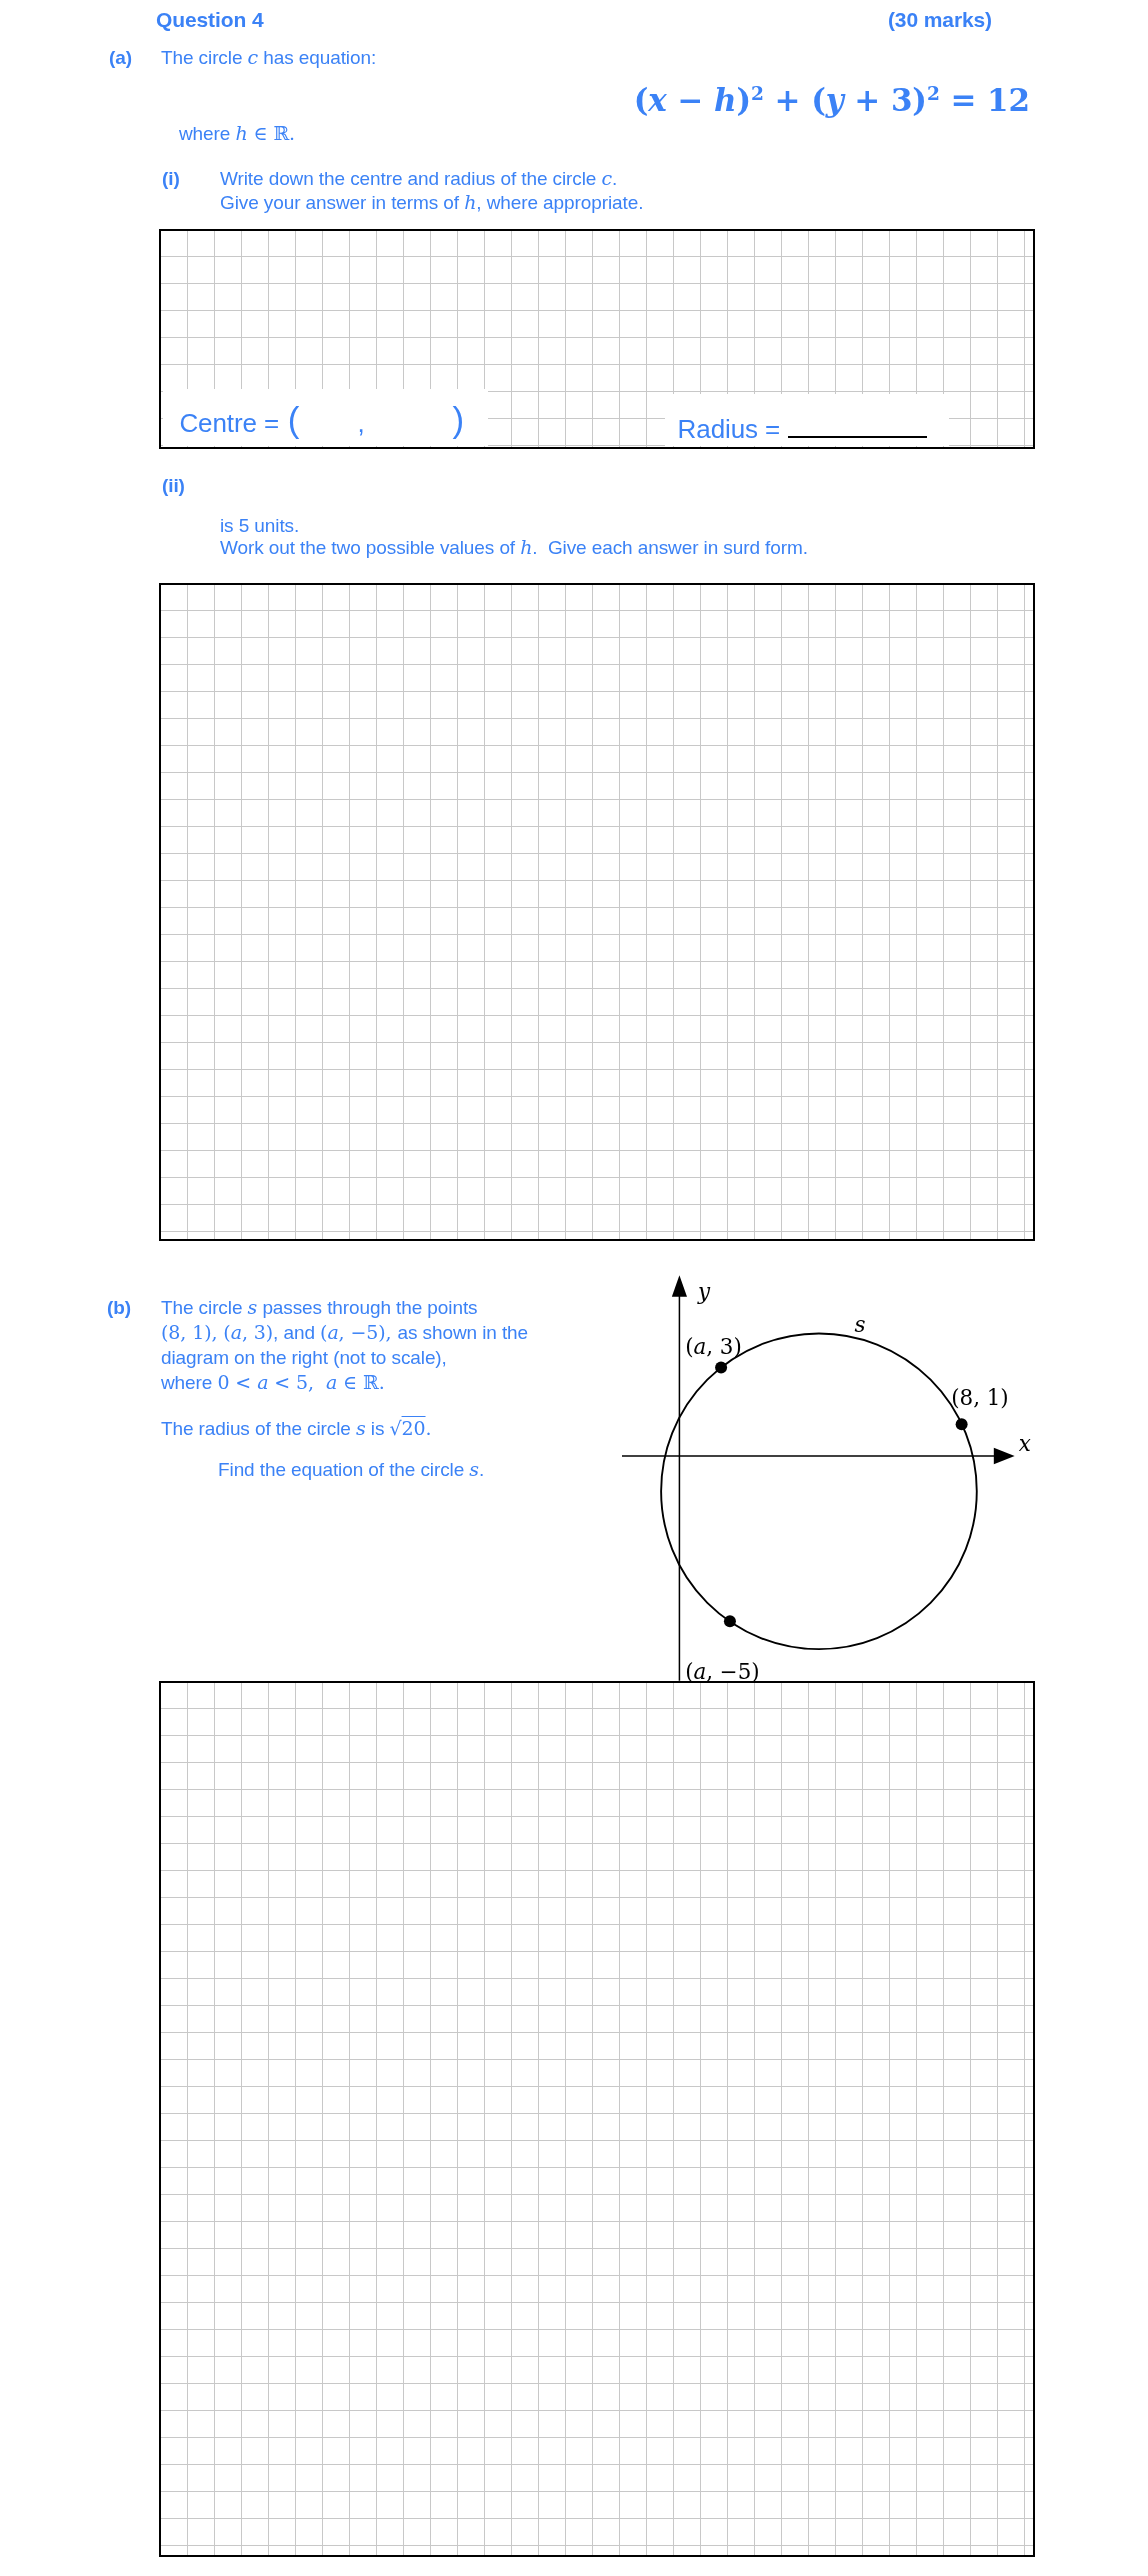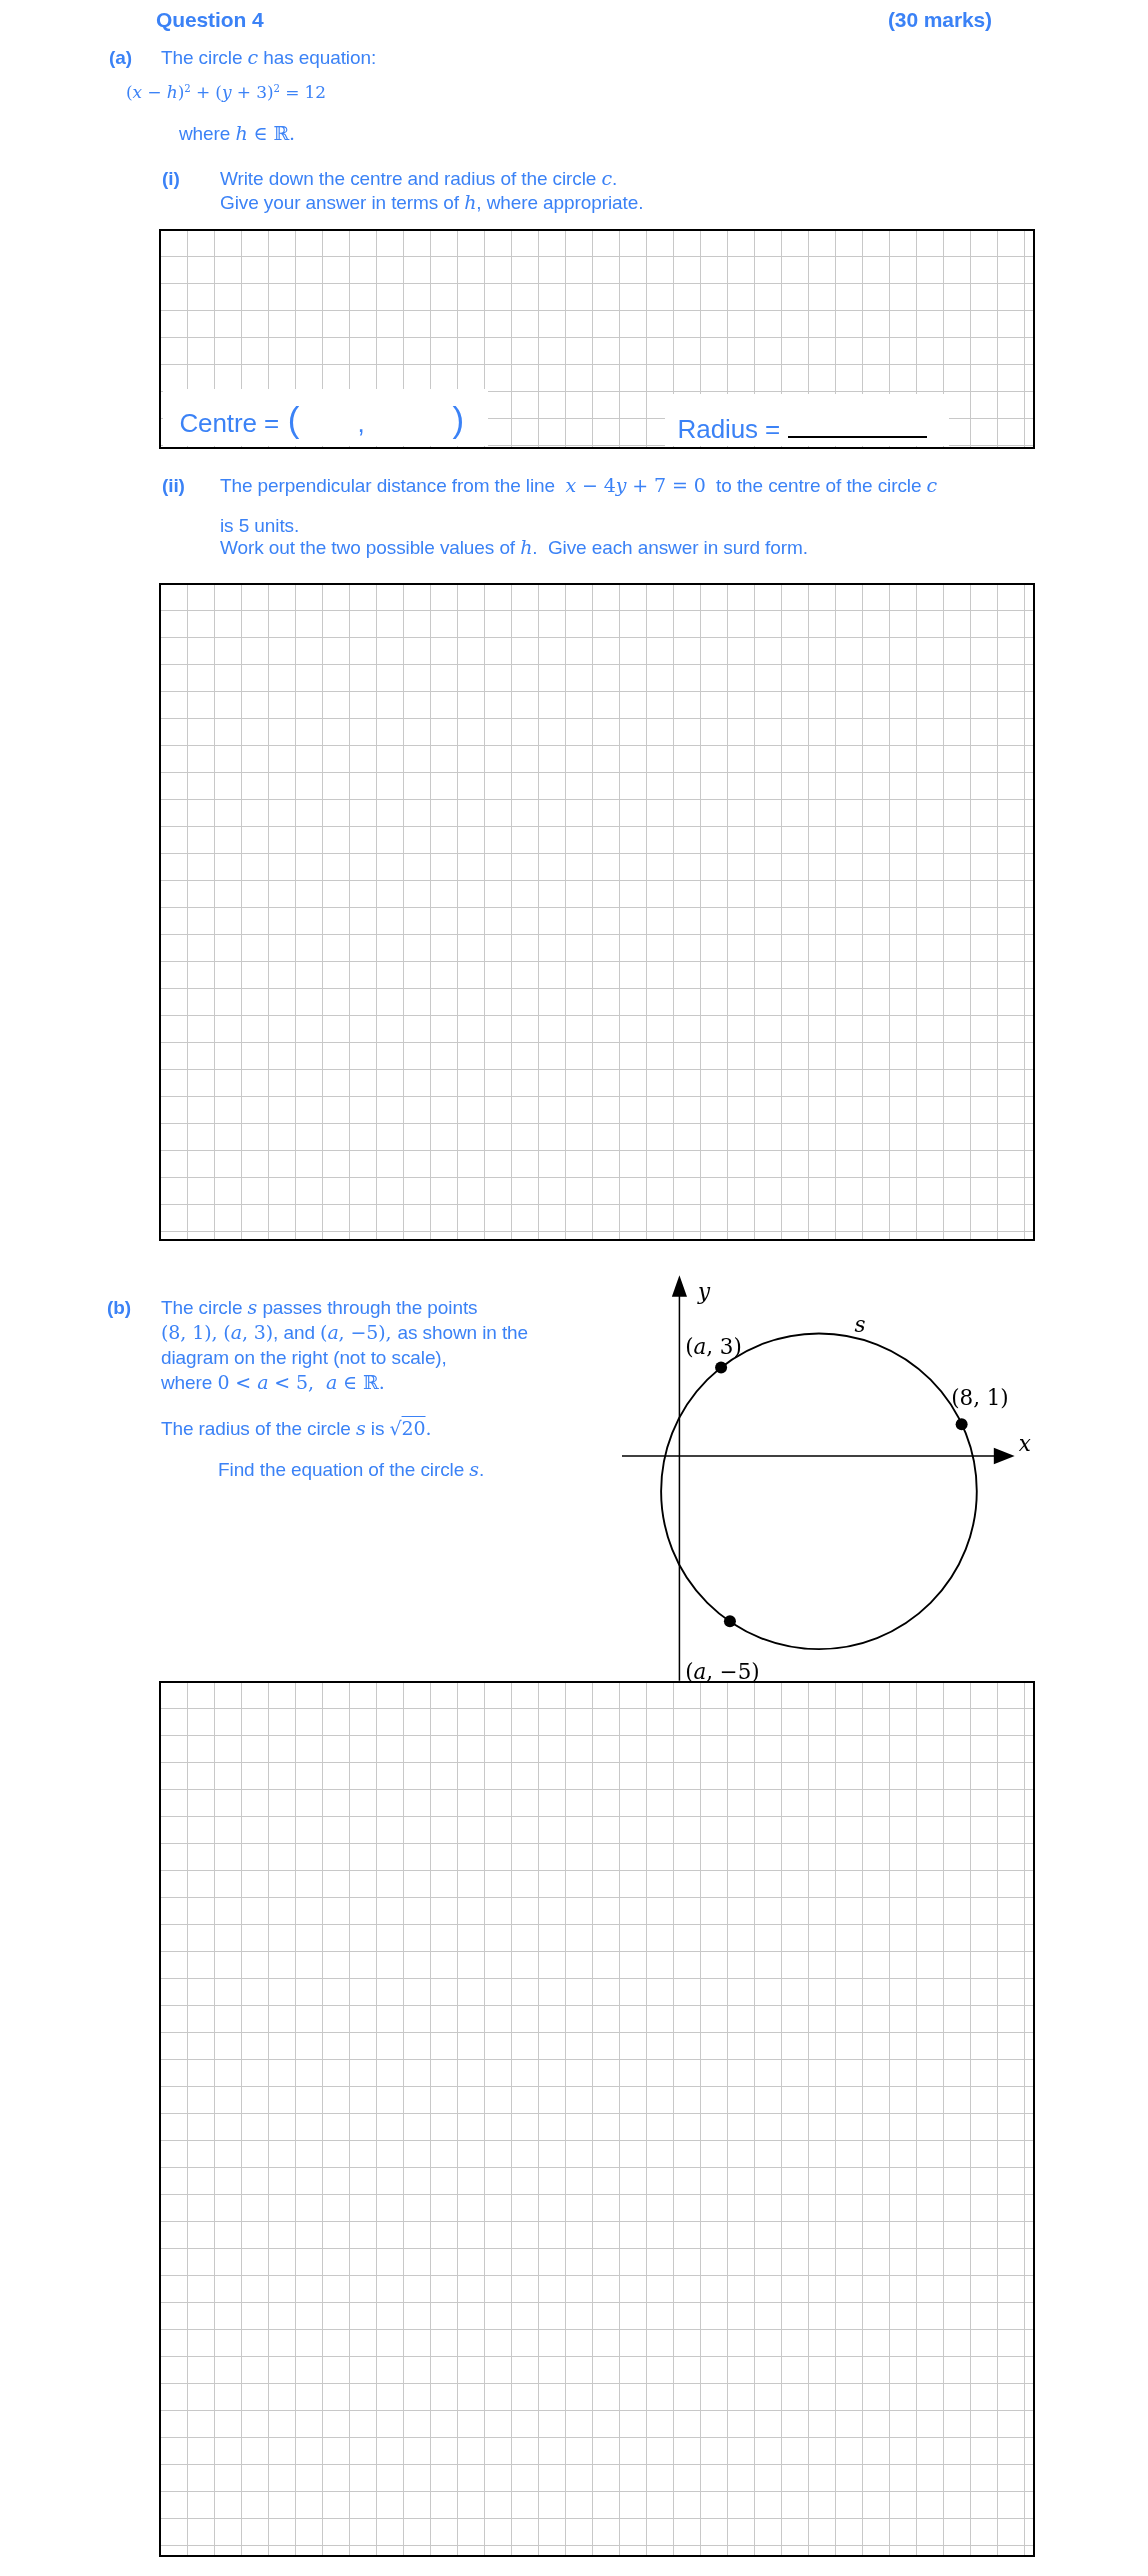--- a/index.html
+++ b/index.html
@@ -13,22 +13,22 @@
   .title { font-size:21px; font-weight:700; }
 
   
   .seg-b  { font-family:"Liberation Sans", sans-serif; }
   .seg-m  { font-family:"DejaVu Serif","DejaVu Sans", serif; font-style:normal; }
   .seg-i  { font-family:"DejaVu Serif","DejaVu Sans", serif; font-style:italic; }
   .seg-sup{ font-family:"DejaVu Serif", serif; font-size:0.6em; vertical-align:0.6em; }
   .seg-ov { font-family:"DejaVu Serif", serif; text-decoration:overline; }
 
   .equation {
-    position:absolute; left:126px; top:82px; width:904px; text-align:left;
-    font-size:17px; white-space:pre; font-family:"DejaVu Serif", serif;
+    position:absolute; left:126px; top:82px; width:904px; text-align:right;
+    font-size:31px; white-space:pre; font-family:"DejaVu Serif", serif;font-weight:bold;
   }
 
   .gridbox {
     position:absolute; box-sizing:border-box; background-color:#fff;
     border:2.5px solid #000;
     background-image:
       linear-gradient(to right, #c8c8c8 1px, transparent 1px),
       linear-gradient(to bottom, #c8c8c8 1px, transparent 1px);
     background-size:27px 27px;
     background-position:26px 0px, 0px 25px;
@@ -79,21 +79,20 @@
     <span class="gap2"></span>
     <span class="big-paren">)</span>
   </div>
 
   <div class="answer-patch radius-patch">
     <span class="ans-text">Radius =</span>
     <span class="blank-line"></span>
   </div>
 
   <div class="abs bold" style="left:162px; top:473px;">(ii)</div>
-  <div class="abs" style="left:220px; top:473px;"><span class="seg-b">The perpendicular distance from the line  </span><span class="seg-i">x</span><span class="seg-m"> − 4</span><span class="seg-i">y</span><span class="seg-m"> + 7 = 0</span><span class="seg-b">  to the centre of the circle </span><span class="seg-i">c</span></div>
   <div class="abs" style="left:220px; top:513px;">is 5 units.</div>
   <div class="abs" style="left:220px; top:535px;"><span class="seg-b">Work out the two possible values of </span><span class="seg-i">h</span><span class="seg-b">.  Give each answer in surd form.</span></div>
 
   <div class="gridbox" style="left:159px; top:583px; width:876px; height:658px;"></div>
 
   <div class="abs bold" style="left:107px; top:1295px;">(b)</div>
   <div class="abs" style="left:161px; top:1295px;"><span class="seg-b">The circle </span><span class="seg-i">s</span><span class="seg-b"> passes through the points</span></div>
   <div class="abs" style="left:161px; top:1320px;"><span class="seg-m">(8, 1), (</span><span class="seg-i">a</span><span class="seg-m">, 3)</span><span class="seg-b">, and </span><span class="seg-m">(</span><span class="seg-i">a</span><span class="seg-m">, −5), </span><span class="seg-b">as shown in the</span></div>
   <div class="abs" style="left:161px; top:1345px;"><span class="seg-b">diagram on the right (not to scale),</span></div>
   <div class="abs" style="left:161px; top:1370px;"><span class="seg-b">where </span><span class="seg-m">0 &lt; </span><span class="seg-i">a</span><span class="seg-m"> &lt; 5,  </span><span class="seg-i">a</span><span class="seg-m"> ∈ ℝ.</span></div>

